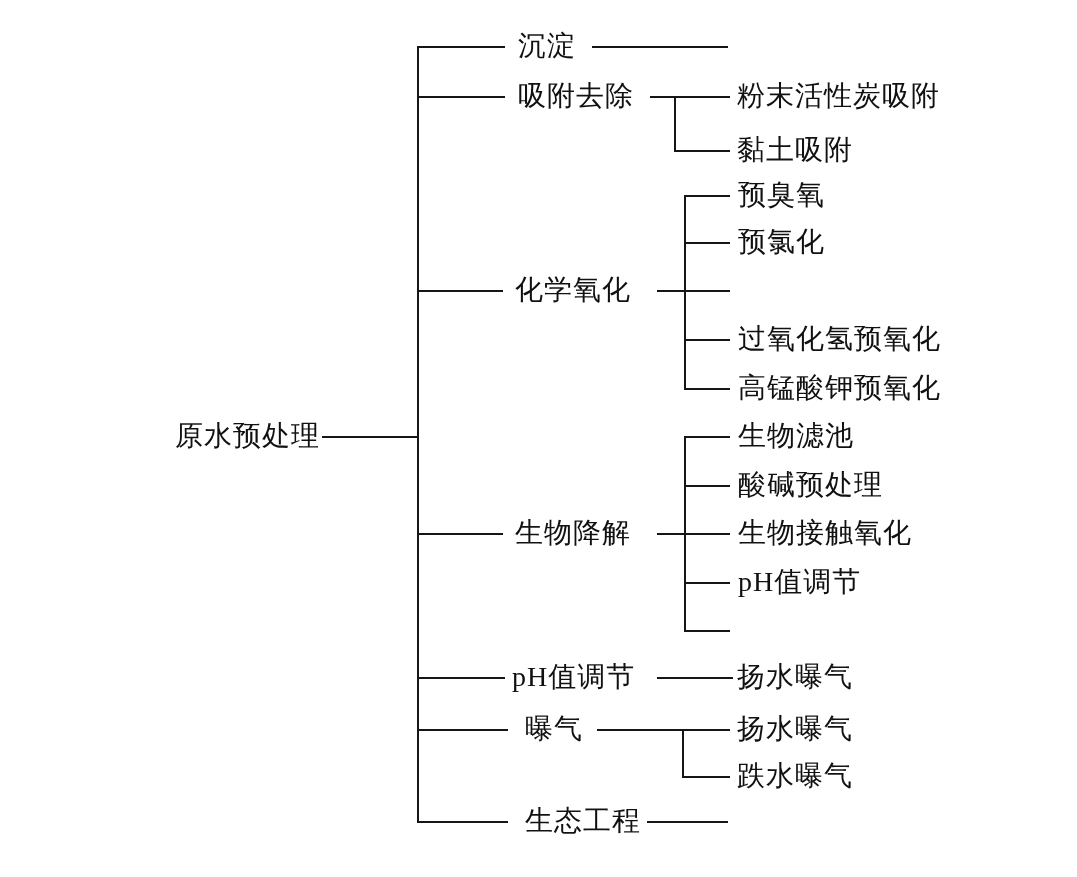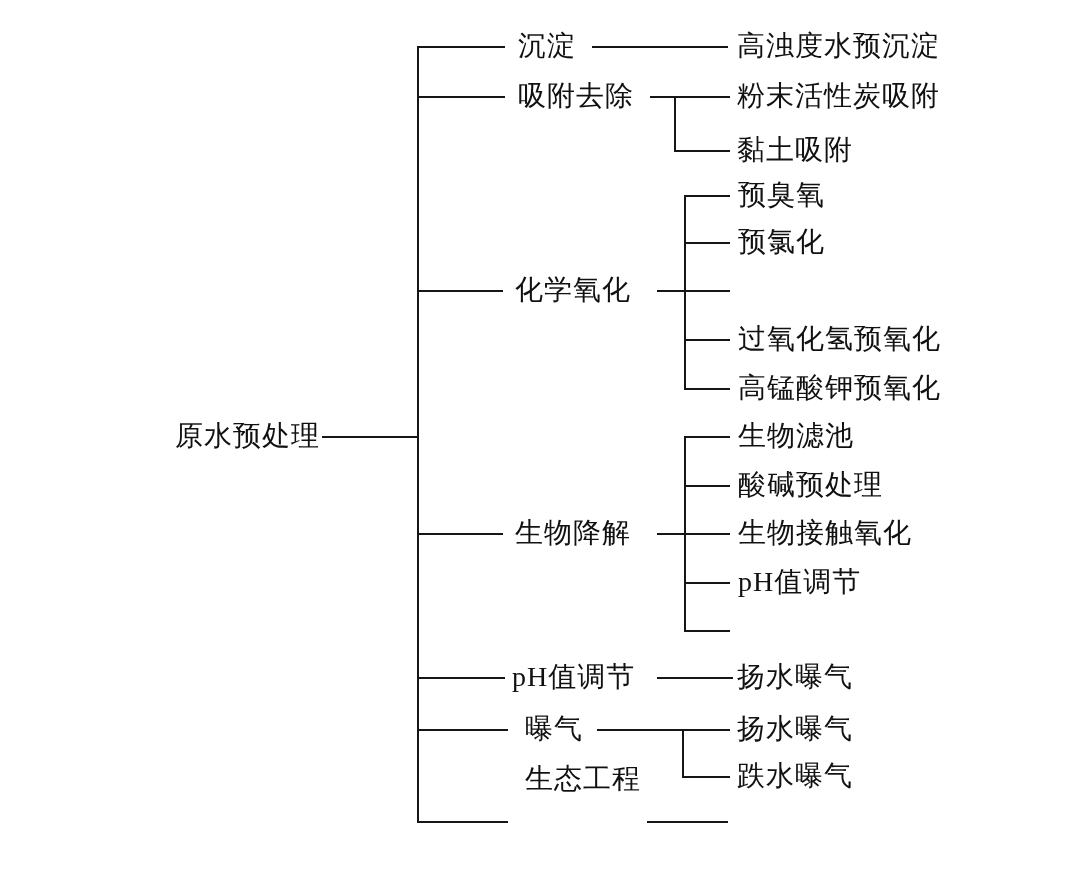--- a/index.html
+++ b/index.html
@@ -80,23 +80,22 @@
   </svg>
 
   <div class="node" style="left:175px; top:437px">原水预处理</div>
 
   <div class="node" style="left:518px; top:47px">沉淀</div>
   <div class="node" style="left:518px; top:97px">吸附去除</div>
   <div class="node" style="left:515px; top:291px">化学氧化</div>
   <div class="node" style="left:515px; top:534px">生物降解</div>
   <div class="node" style="left:512px; top:678px">pH值调节</div>
   <div class="node" style="left:525px; top:730px">曝气</div>
-  <div class="node" style="left:525px; top:780px">生态工程</div>
+  <div class="node" style="left:525px; top:822px">生态工程</div>
 
-  <div class="node" style="left:737px; top:47px">高浊度水预沉淀</div>
   <div class="node" style="left:737px; top:97px">粉末活性炭吸附</div>
   <div class="node" style="left:737px; top:151px">黏土吸附</div>
   <div class="node" style="left:738px; top:196px">预臭氧</div>
   <div class="node" style="left:738px; top:243px">预氯化</div>
   <div class="node" style="left:738px; top:340px">过氧化氢预氧化</div>
   <div class="node" style="left:738px; top:389px">高锰酸钾预氧化</div>
   <div class="node" style="left:738px; top:437px">生物滤池</div>
   <div class="node" style="left:738px; top:486px">酸碱预处理</div>
   <div class="node" style="left:738px; top:534px">生物接触氧化</div>
   <div class="node" style="left:738px; top:583px">pH值调节</div>

